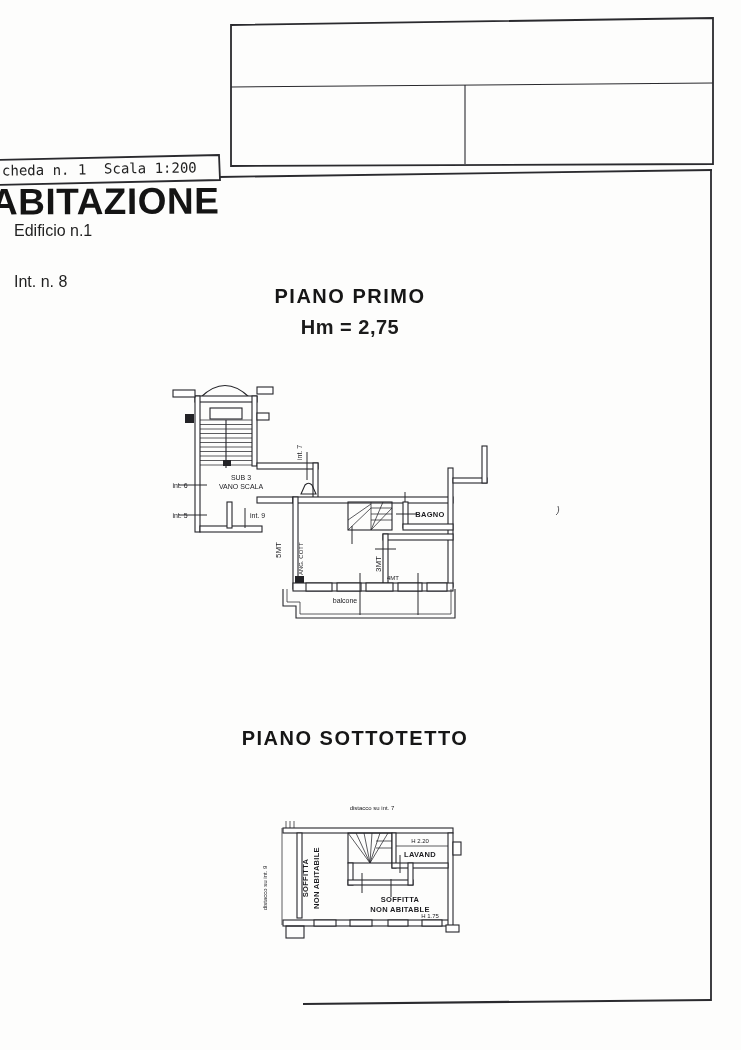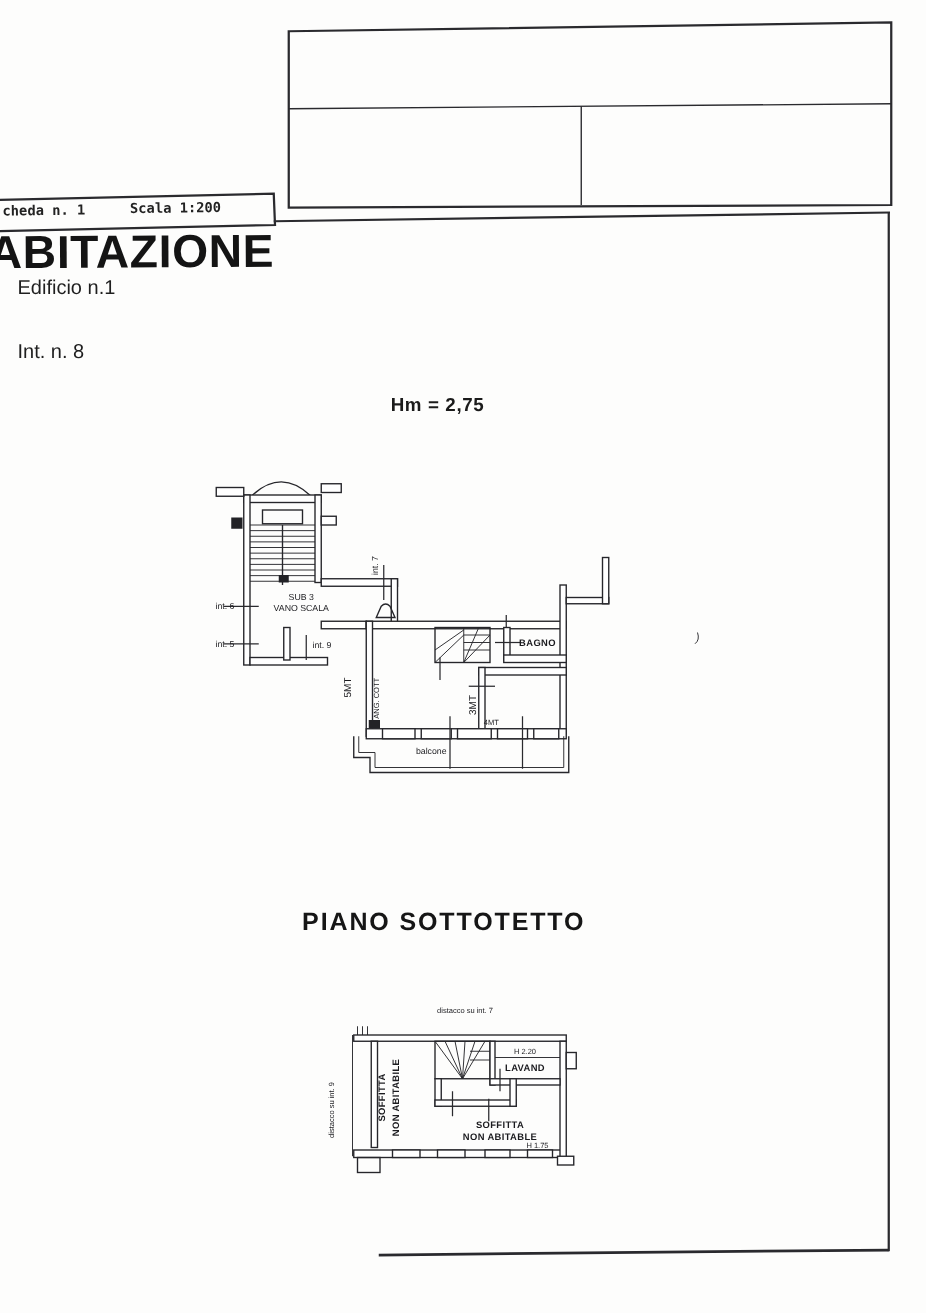--- a/index.html
+++ b/index.html
@@ -11,35 +11,35 @@
     font-family:"Liberation Sans",sans-serif;
     color:#1a1a1a;
   }
   .page{position:absolute;left:0;top:0;width:741px;height:1050px;}
   .abs{position:absolute;}
   svg{position:absolute;left:0;top:0;overflow:visible;}
   svg text{font-family:"Liberation Sans",sans-serif;fill:#1b1b1f;}
 
   .scheda-text{
     font-family:"DejaVu Sans Mono","Liberation Mono",monospace;
-    font-weight:bold;font-size:11px;color:#222;
+    font-weight:normal;font-size:14px;color:#222;
     transform:rotate(-0.7deg);
     white-space:nowrap;
   }
   .doc-title{
     font-size:37px;font-weight:bold;letter-spacing:0.5px;
     color:#141414;white-space:nowrap;transform:rotate(-0.3deg);
   }
   .doc-sub{font-size:16px;font-weight:500;color:#1f1f1f;white-space:nowrap;}
   .plan-heading{
     font-size:20px;font-weight:bold;letter-spacing:1.5px;
     color:#161616;text-align:center;white-space:nowrap;
   }
   .plan-subheading{
-    font-size:15px;font-weight:600;letter-spacing:0.5px;
+    font-size:20px;font-weight:600;letter-spacing:0.5px;
     color:#1b1b1b;text-align:center;white-space:nowrap;
   }
 
   .wall{fill:#ffffff;stroke:#26262b;stroke-width:1.1;}
   .ln{fill:none;stroke:#26262b;stroke-width:1.1;}
   .thin{stroke-width:0.75;}
   .tick{stroke:#2a2a2e;stroke-width:1;fill:none;}
   .blob{fill:#222226;stroke:none;}
   .plbl{font-size:7px;}
   .plbl-b{font-size:7.5px;font-weight:bold;letter-spacing:0.3px;}
@@ -67,20 +67,21 @@
     </g>
   </svg>
 
   <div class="abs scheda-text" style="left:2px;top:162px;">cheda n. 1</div>
   <div class="abs scheda-text" style="left:104px;top:160px;">Scala 1:200</div>
 
   <div class="abs doc-title" style="left:-9px;top:181px;">ABITAZIONE</div>
   <div class="abs doc-sub" style="left:14px;top:222px;text-align:right;">Edificio n.1</div>
   <div class="abs doc-sub" style="left:14px;top:249px;margin-top:24px;">Int. n. 8</div>
 
+  <div class="abs plan-heading" style="left:235px;top:285px;width:230px;">PIANO PRIMO</div>
   <div class="abs plan-subheading" style="left:235px;top:316px;width:230px;">Hm = 2,75</div>
 
   <svg class="abs" style="left:165px;top:368px;" width="410" height="262" viewBox="0 0 410 262">
 
     <g>
       <path class="ln" d="M36,29 Q60,6 84,29"></path>
       <rect class="wall" x="30" y="28" width="62" height="6"></rect>
       <rect class="wall" x="30" y="28" width="5" height="136"></rect>
       <rect class="wall" x="87" y="28" width="5" height="70"></rect>
       <rect class="wall" x="8" y="22" width="22" height="7"></rect>

